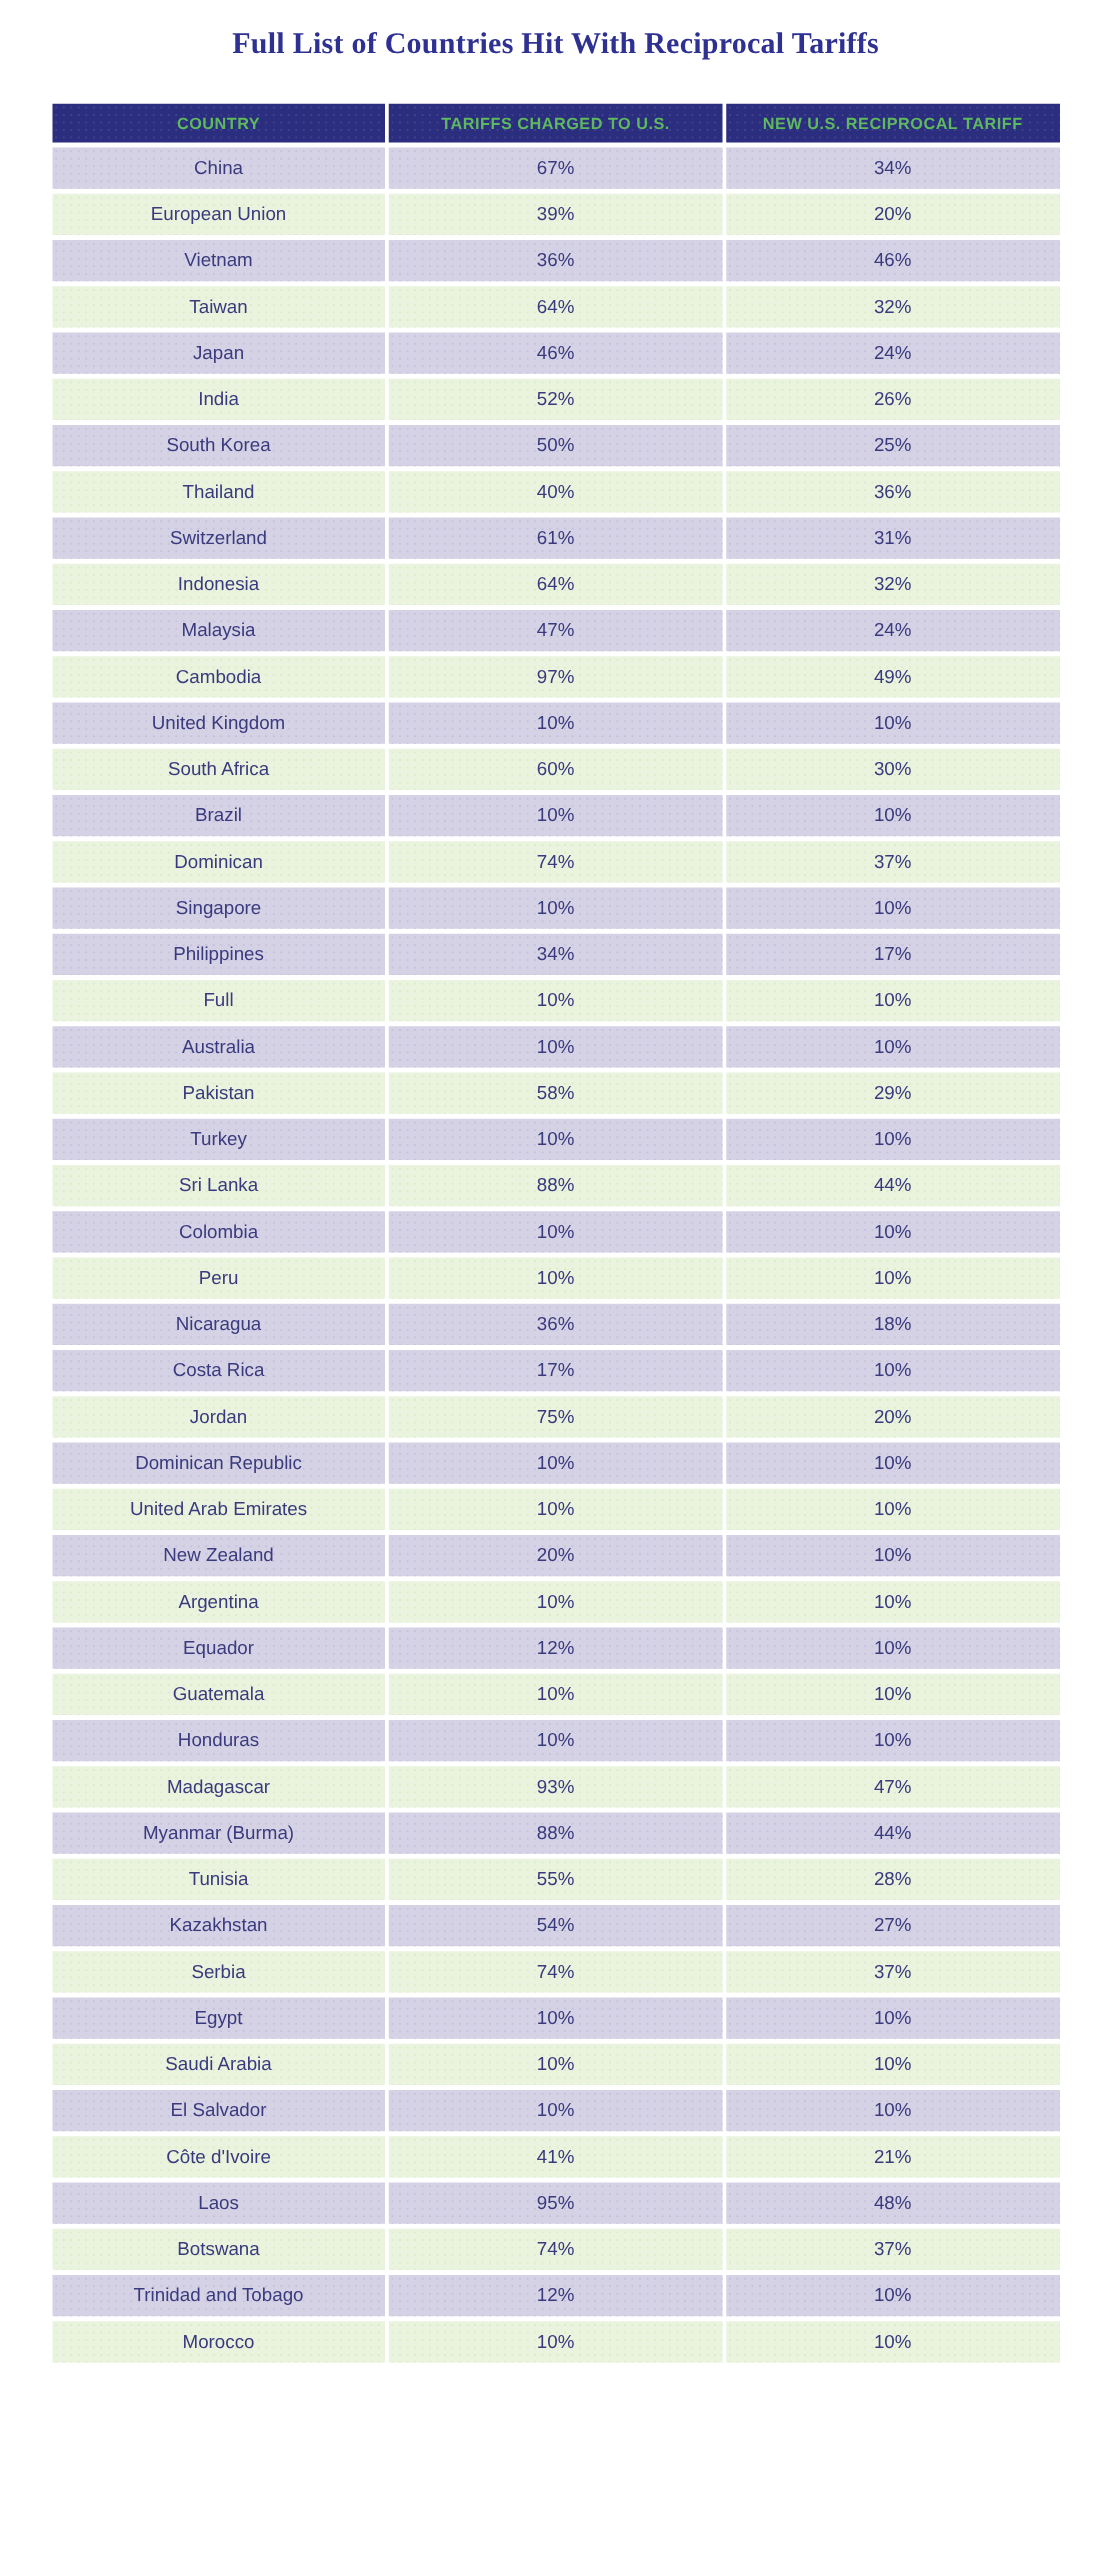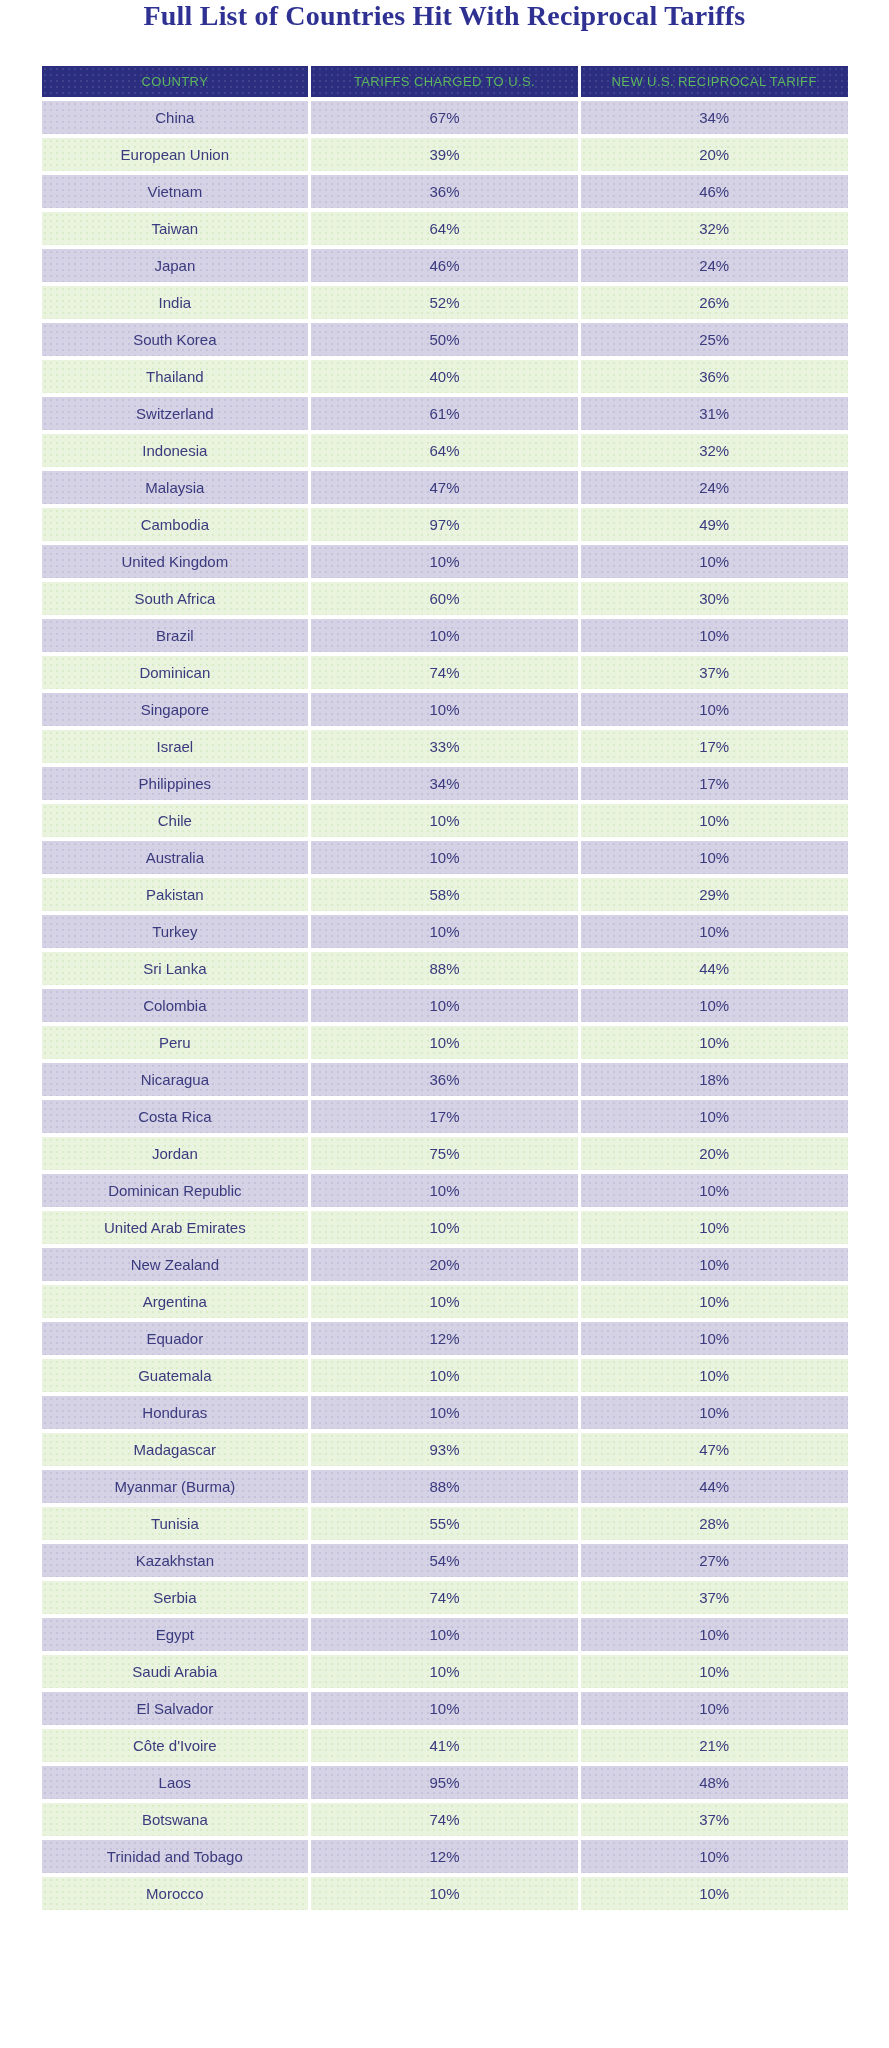--- a/index.html
+++ b/index.html
@@ -16,43 +16,44 @@
   html, body {
     width: 889px;
     background: #ffffff;
     font-family: "Liberation Sans", sans-serif;
   }
   body {
     height: 2048px;
     overflow: hidden;
   }
   .page-title {
+    margin-top: 22px;
     margin-bottom: 30px;
     text-align: center;
     font-family: "Liberation Serif", serif;
     font-weight: 700;
-    font-size: 28px;
+    font-size: 24px;
     letter-spacing: 0.2px;
     color: var(--title-text);
   }
   table.tariff-table {
     width: 812px;
     margin: 0 auto;
     table-layout: fixed;
     border-collapse: separate;
     border-spacing: 3px 4px;
   }
   table.tariff-table th {
     height: 31px;
     background-color: var(--header-bg);
     background-image: radial-gradient(rgba(255,255,255,0.10) 0.8px, transparent 0.8px);
     background-size: 6px 6px;
     color: var(--header-text);
     font-size: 13px;
-    font-weight: normal;
+    font-weight: bold;
     letter-spacing: 0.4px;
     text-align: center;
     vertical-align: middle;
     text-transform: uppercase;
   }
   table.tariff-table td {
     height: 33px;
     text-align: center;
     vertical-align: middle;
     font-size: 15px;
@@ -163,32 +164,27 @@
       <tr class="row-green">
         <td>Dominican</td>
         <td>74%</td>
         <td>37%</td>
       </tr>
       <tr class="row-purple">
         <td>Singapore</td>
         <td>10%</td>
         <td>10%</td>
       </tr>
-      <tr class="row-green">
-        <td>Israel</td>
-        <td>33%</td>
-        <td>17%</td>
-      </tr>
       <tr class="row-purple">
         <td>Philippines</td>
         <td>34%</td>
         <td>17%</td>
       </tr>
       <tr class="row-green">
-        <td>Chile</td>
+        <td>Full</td>
         <td>10%</td>
         <td>10%</td>
       </tr>
       <tr class="row-purple">
         <td>Australia</td>
         <td>10%</td>
         <td>10%</td>
       </tr>
       <tr class="row-green">
         <td>Pakistan</td>

